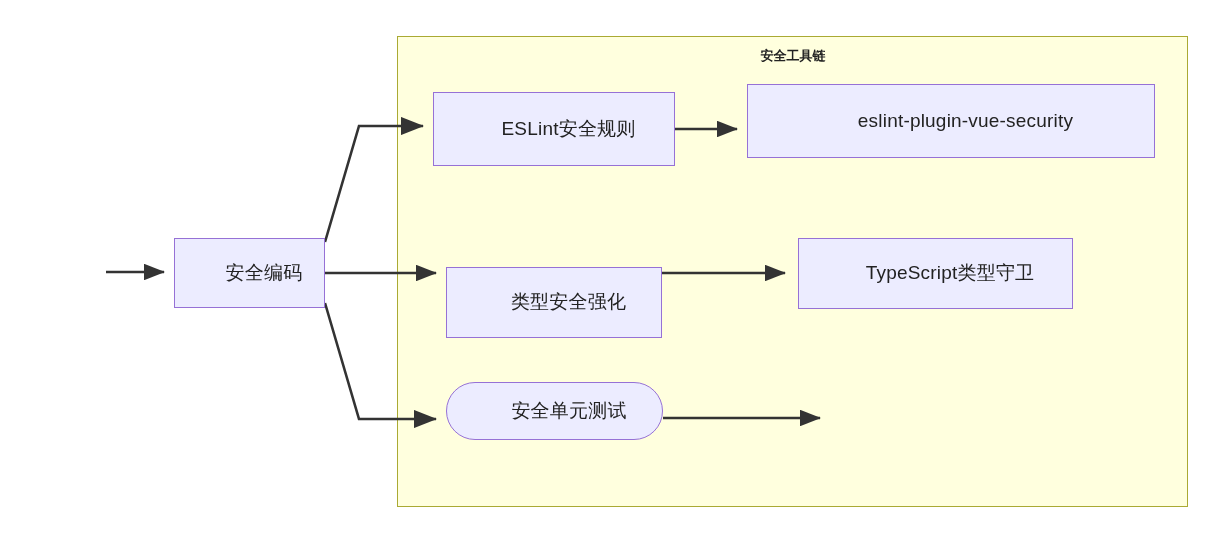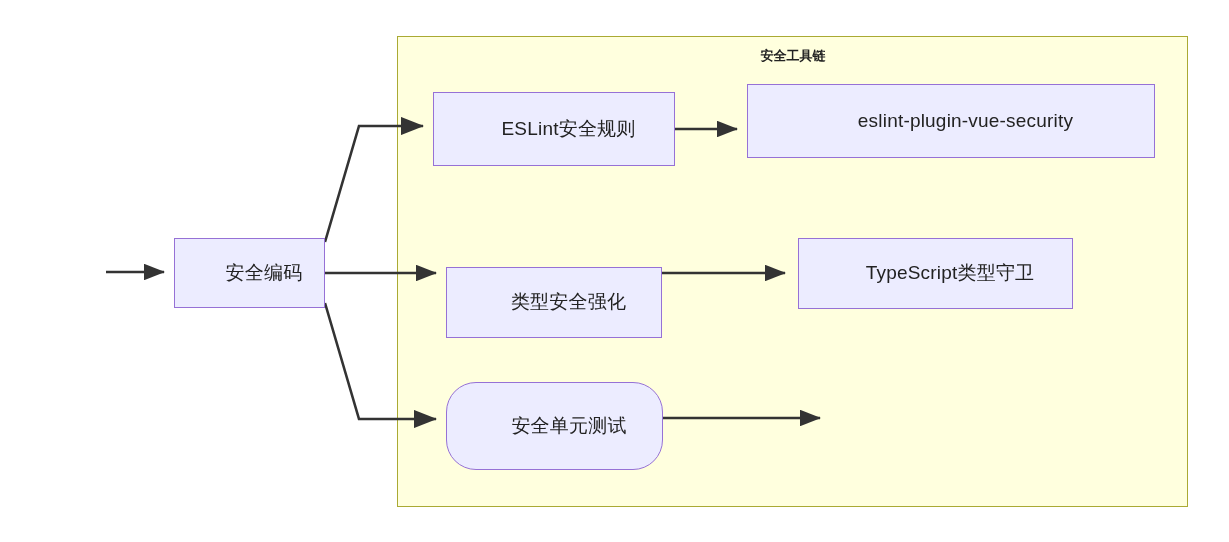--- a/index.html
+++ b/index.html
@@ -116,18 +116,18 @@
   </div>
 
   <div class="node" style="left:446px; top:238px; width:216px; height:71px;margin-top:29px;">
     <span>类型安全强化</span>
   </div>
 
   <div class="node" style="left:778px; top:238px; width:275px; height:71px;margin-left:20px;">
     <span>TypeScript类型守卫</span>
   </div>
 
-  <div class="node" style="left:446px; top:382px; width:217px; height:88px;border-radius:30px;">
+  <div class="node" style="left:446px; top:382px; width:217px; height:58px;border-radius:30px;">
     <span>安全单元测试</span>
   </div>
 
 
 </div>
 
 </body></html>

